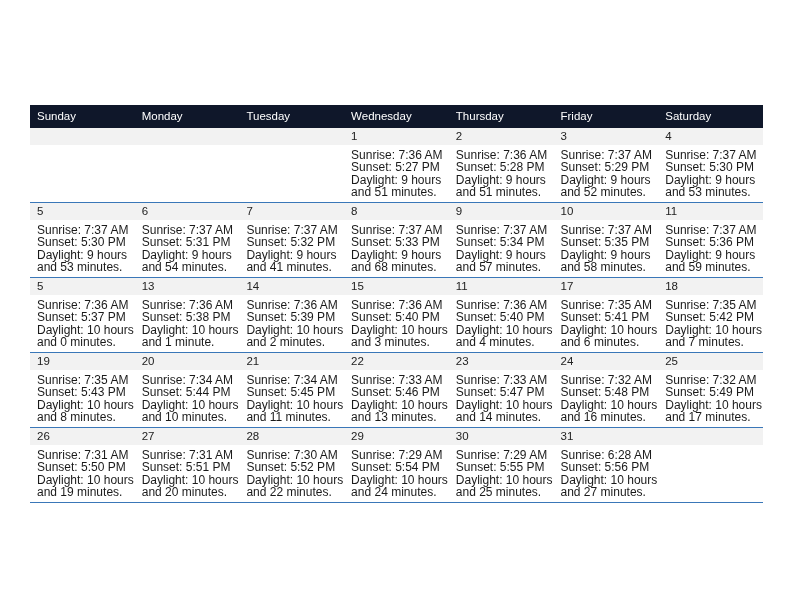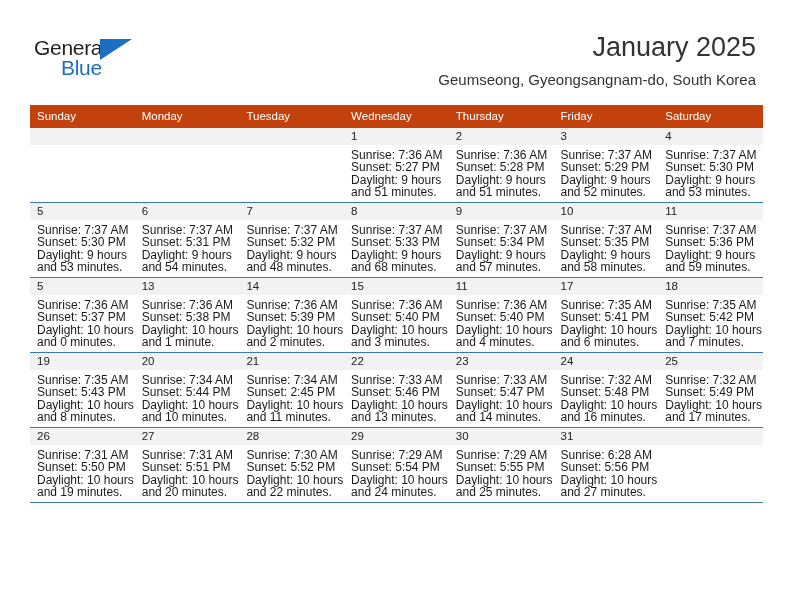--- a/index.html
+++ b/index.html
@@ -86,21 +86,21 @@
   
   .calendar {
     position: absolute;
     left: 30px;
     top: 105px;
     width: 733px;
     border-collapse: collapse;
     table-layout: fixed;
   }
   .calendar th {
-    background: #c2410c;
+    background: #0f172a;
     color: #ffffff;
     font-size: 11.5px;
     font-weight: normal;
     text-align: left;
     padding: 5px 0 6px 7px;
     height: 12px;
     border: none;
   }
   .calendar td {
     width: 104.71px;
@@ -134,34 +134,20 @@
   }
   .cell-text div {
     white-space: nowrap;
   }
 </style>
 </head>
 <body>
 
 <div class="page">
 
-  <div class="header">
-
-    <div class="logo">
-      <span class="logo-general">General</span>
-      <span class="logo-triangle"></span>
-      <span class="logo-blue">Blue</span>
-    </div>
-
-    <div class="title-block">
-      <div class="month-title">January 2025</div>
-      <div class="location-subtitle">Geumseong, Gyeongsangnam-do, South Korea</div>
-    </div>
-
-  </div>
 
   <table class="calendar">
     <thead>
       <tr>
         <th>Sunday</th>
         <th>Monday</th>
         <th>Tuesday</th>
         <th>Wednesday</th>
         <th>Thursday</th>
         <th>Friday</th>
@@ -271,21 +257,21 @@
               </div>
             </div>
           </td>
           <td>
             <div class="cell-inner">
               <div class="daynum-band">7</div>
               <div class="cell-text">
                 <div>Sunrise: 7:37 AM</div>
                 <div>Sunset: 5:32 PM</div>
                 <div>Daylight: 9 hours</div>
-                <div>and 48 minutes.</div>
+                <div>and 41 minutes.</div>
               </div>
             </div>
           </td>
           <td>
             <div class="cell-inner">
               <div class="daynum-band">8</div>
               <div class="cell-text">
                 <div>Sunrise: 7:37 AM</div>
                 <div>Sunset: 5:33 PM</div>
                 <div>Daylight: 9 hours</div>
@@ -427,21 +413,21 @@
                 <div>Daylight: 10 hours</div>
                 <div>and 10 minutes.</div>
               </div>
             </div>
           </td>
           <td>
             <div class="cell-inner">
               <div class="daynum-band">21</div>
               <div class="cell-text">
                 <div>Sunrise: 7:34 AM</div>
-                <div>Sunset: 2:45 PM</div>
+                <div>Sunset: 5:45 PM</div>
                 <div>Daylight: 10 hours</div>
                 <div>and 11 minutes.</div>
               </div>
             </div>
           </td>
           <td>
             <div class="cell-inner">
               <div class="daynum-band">22</div>
               <div class="cell-text">
                 <div>Sunrise: 7:33 AM</div>

